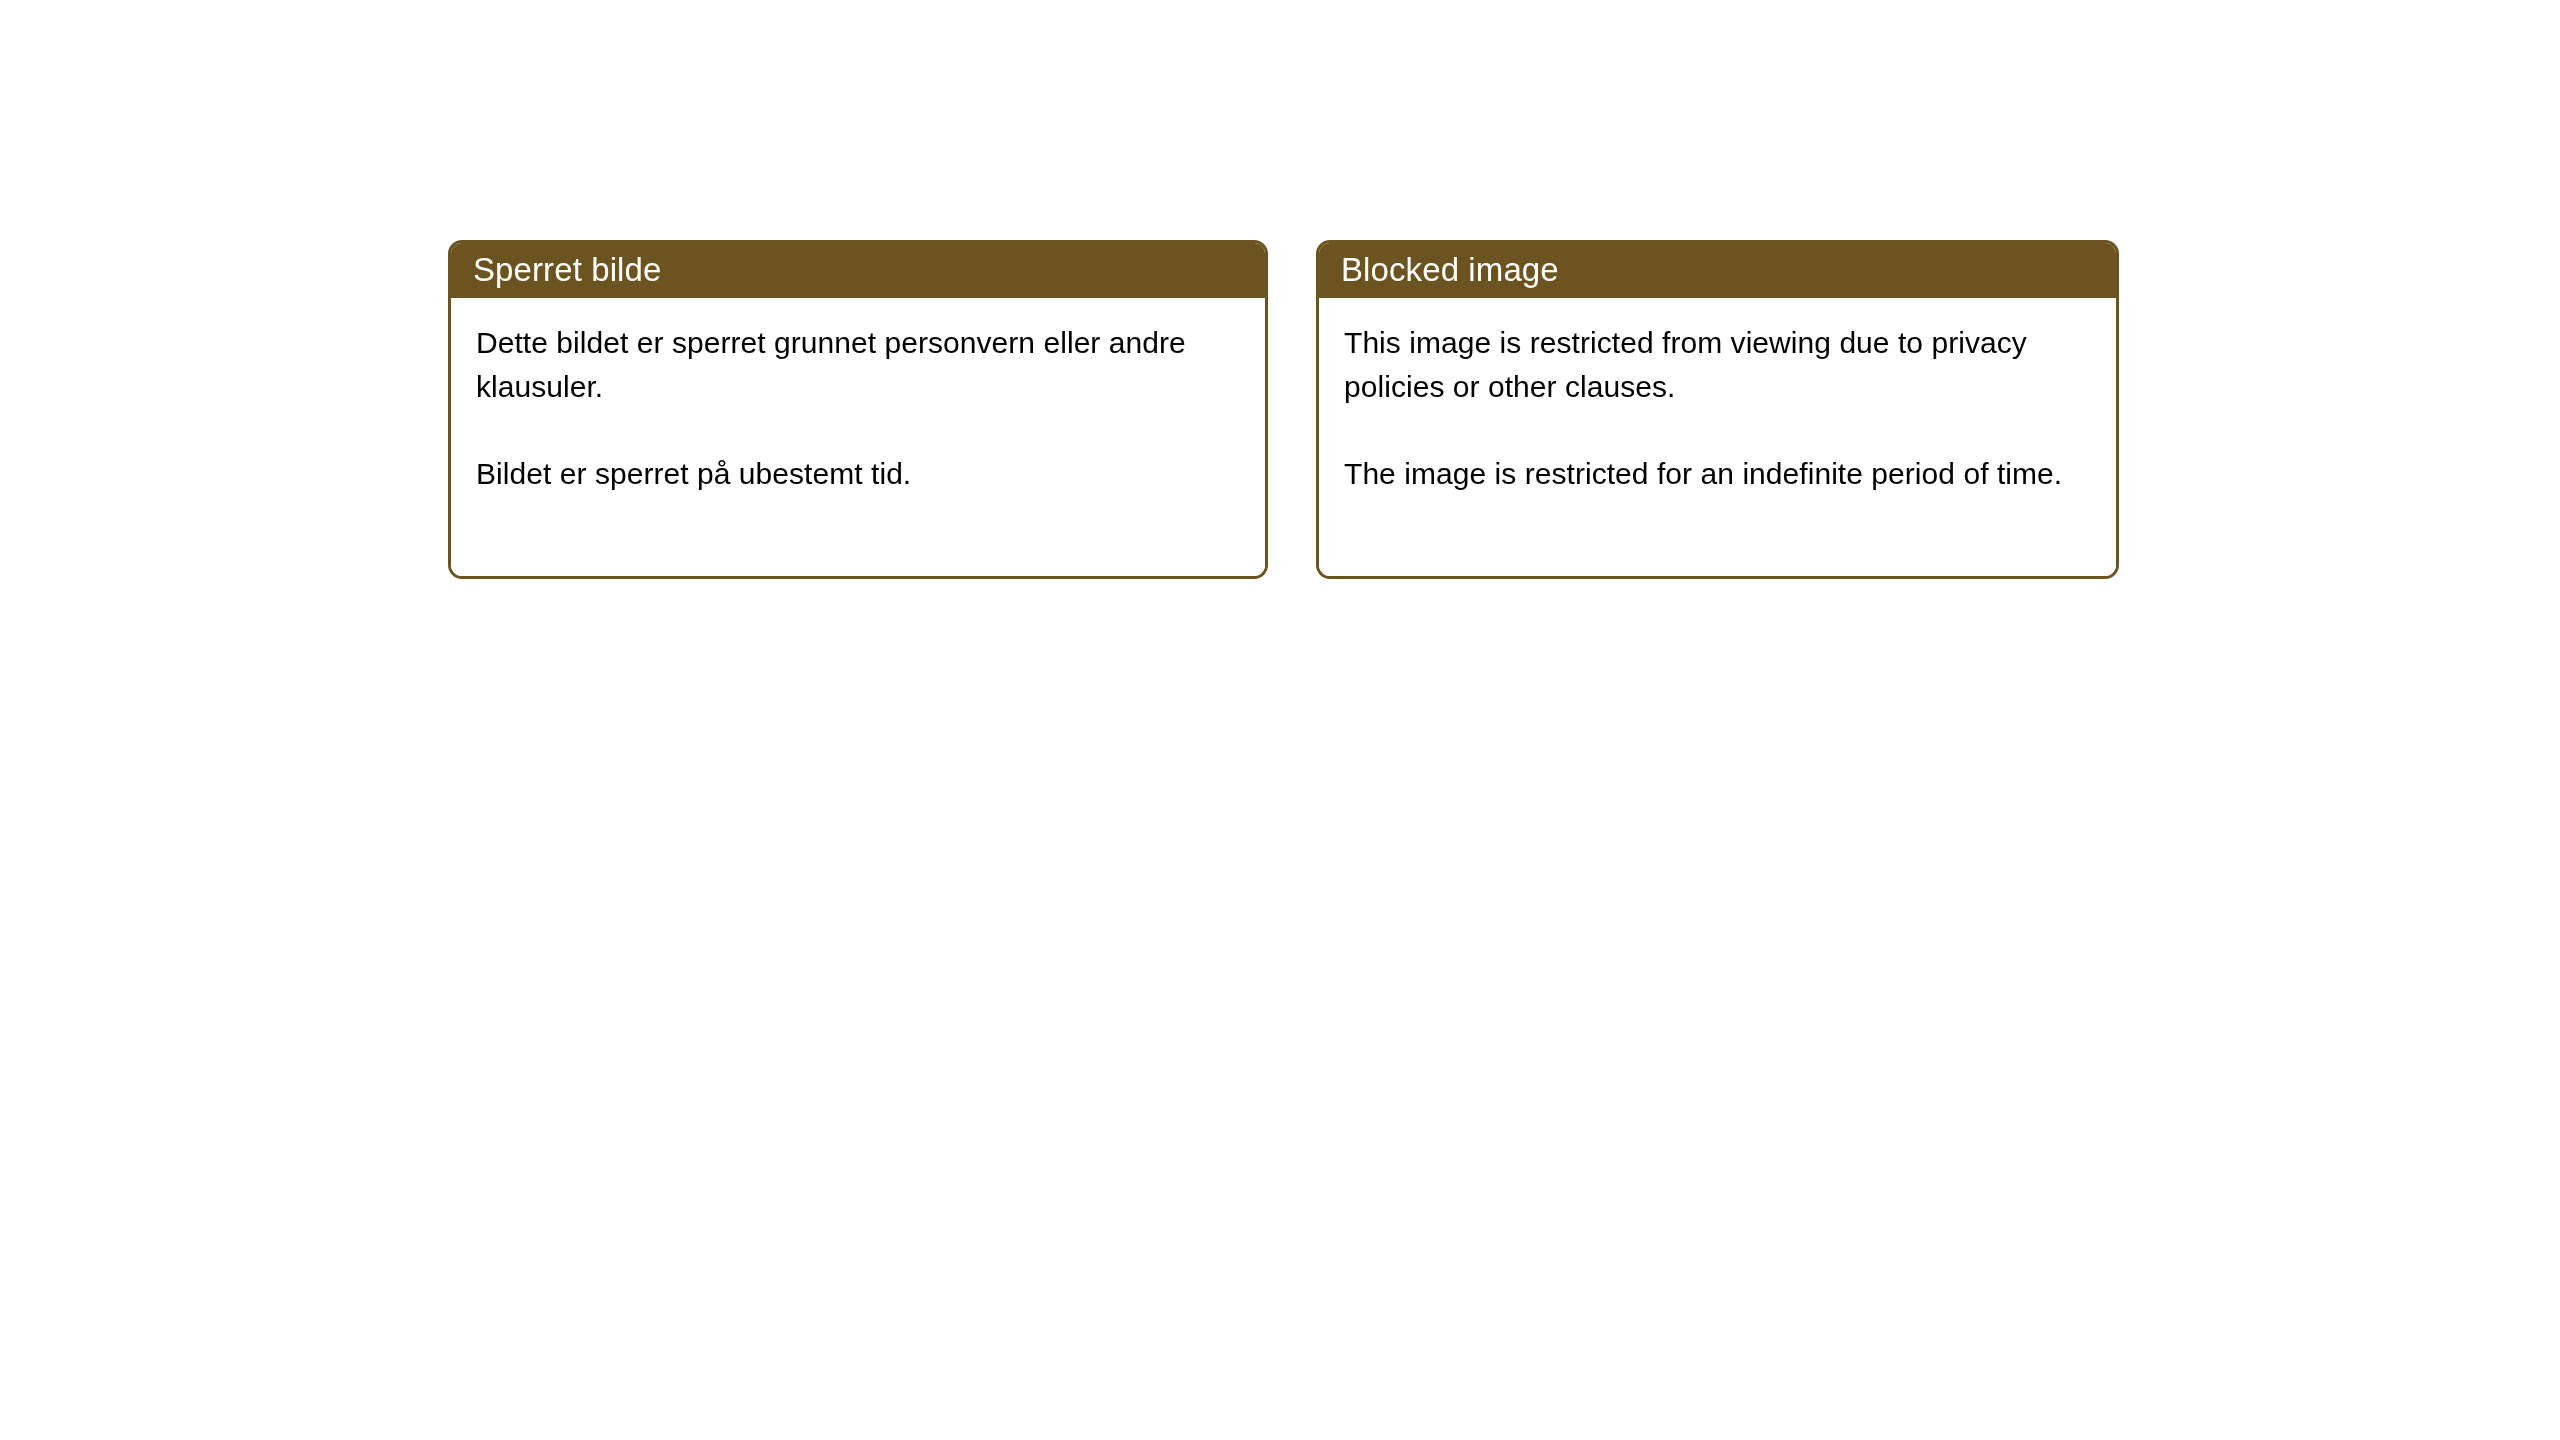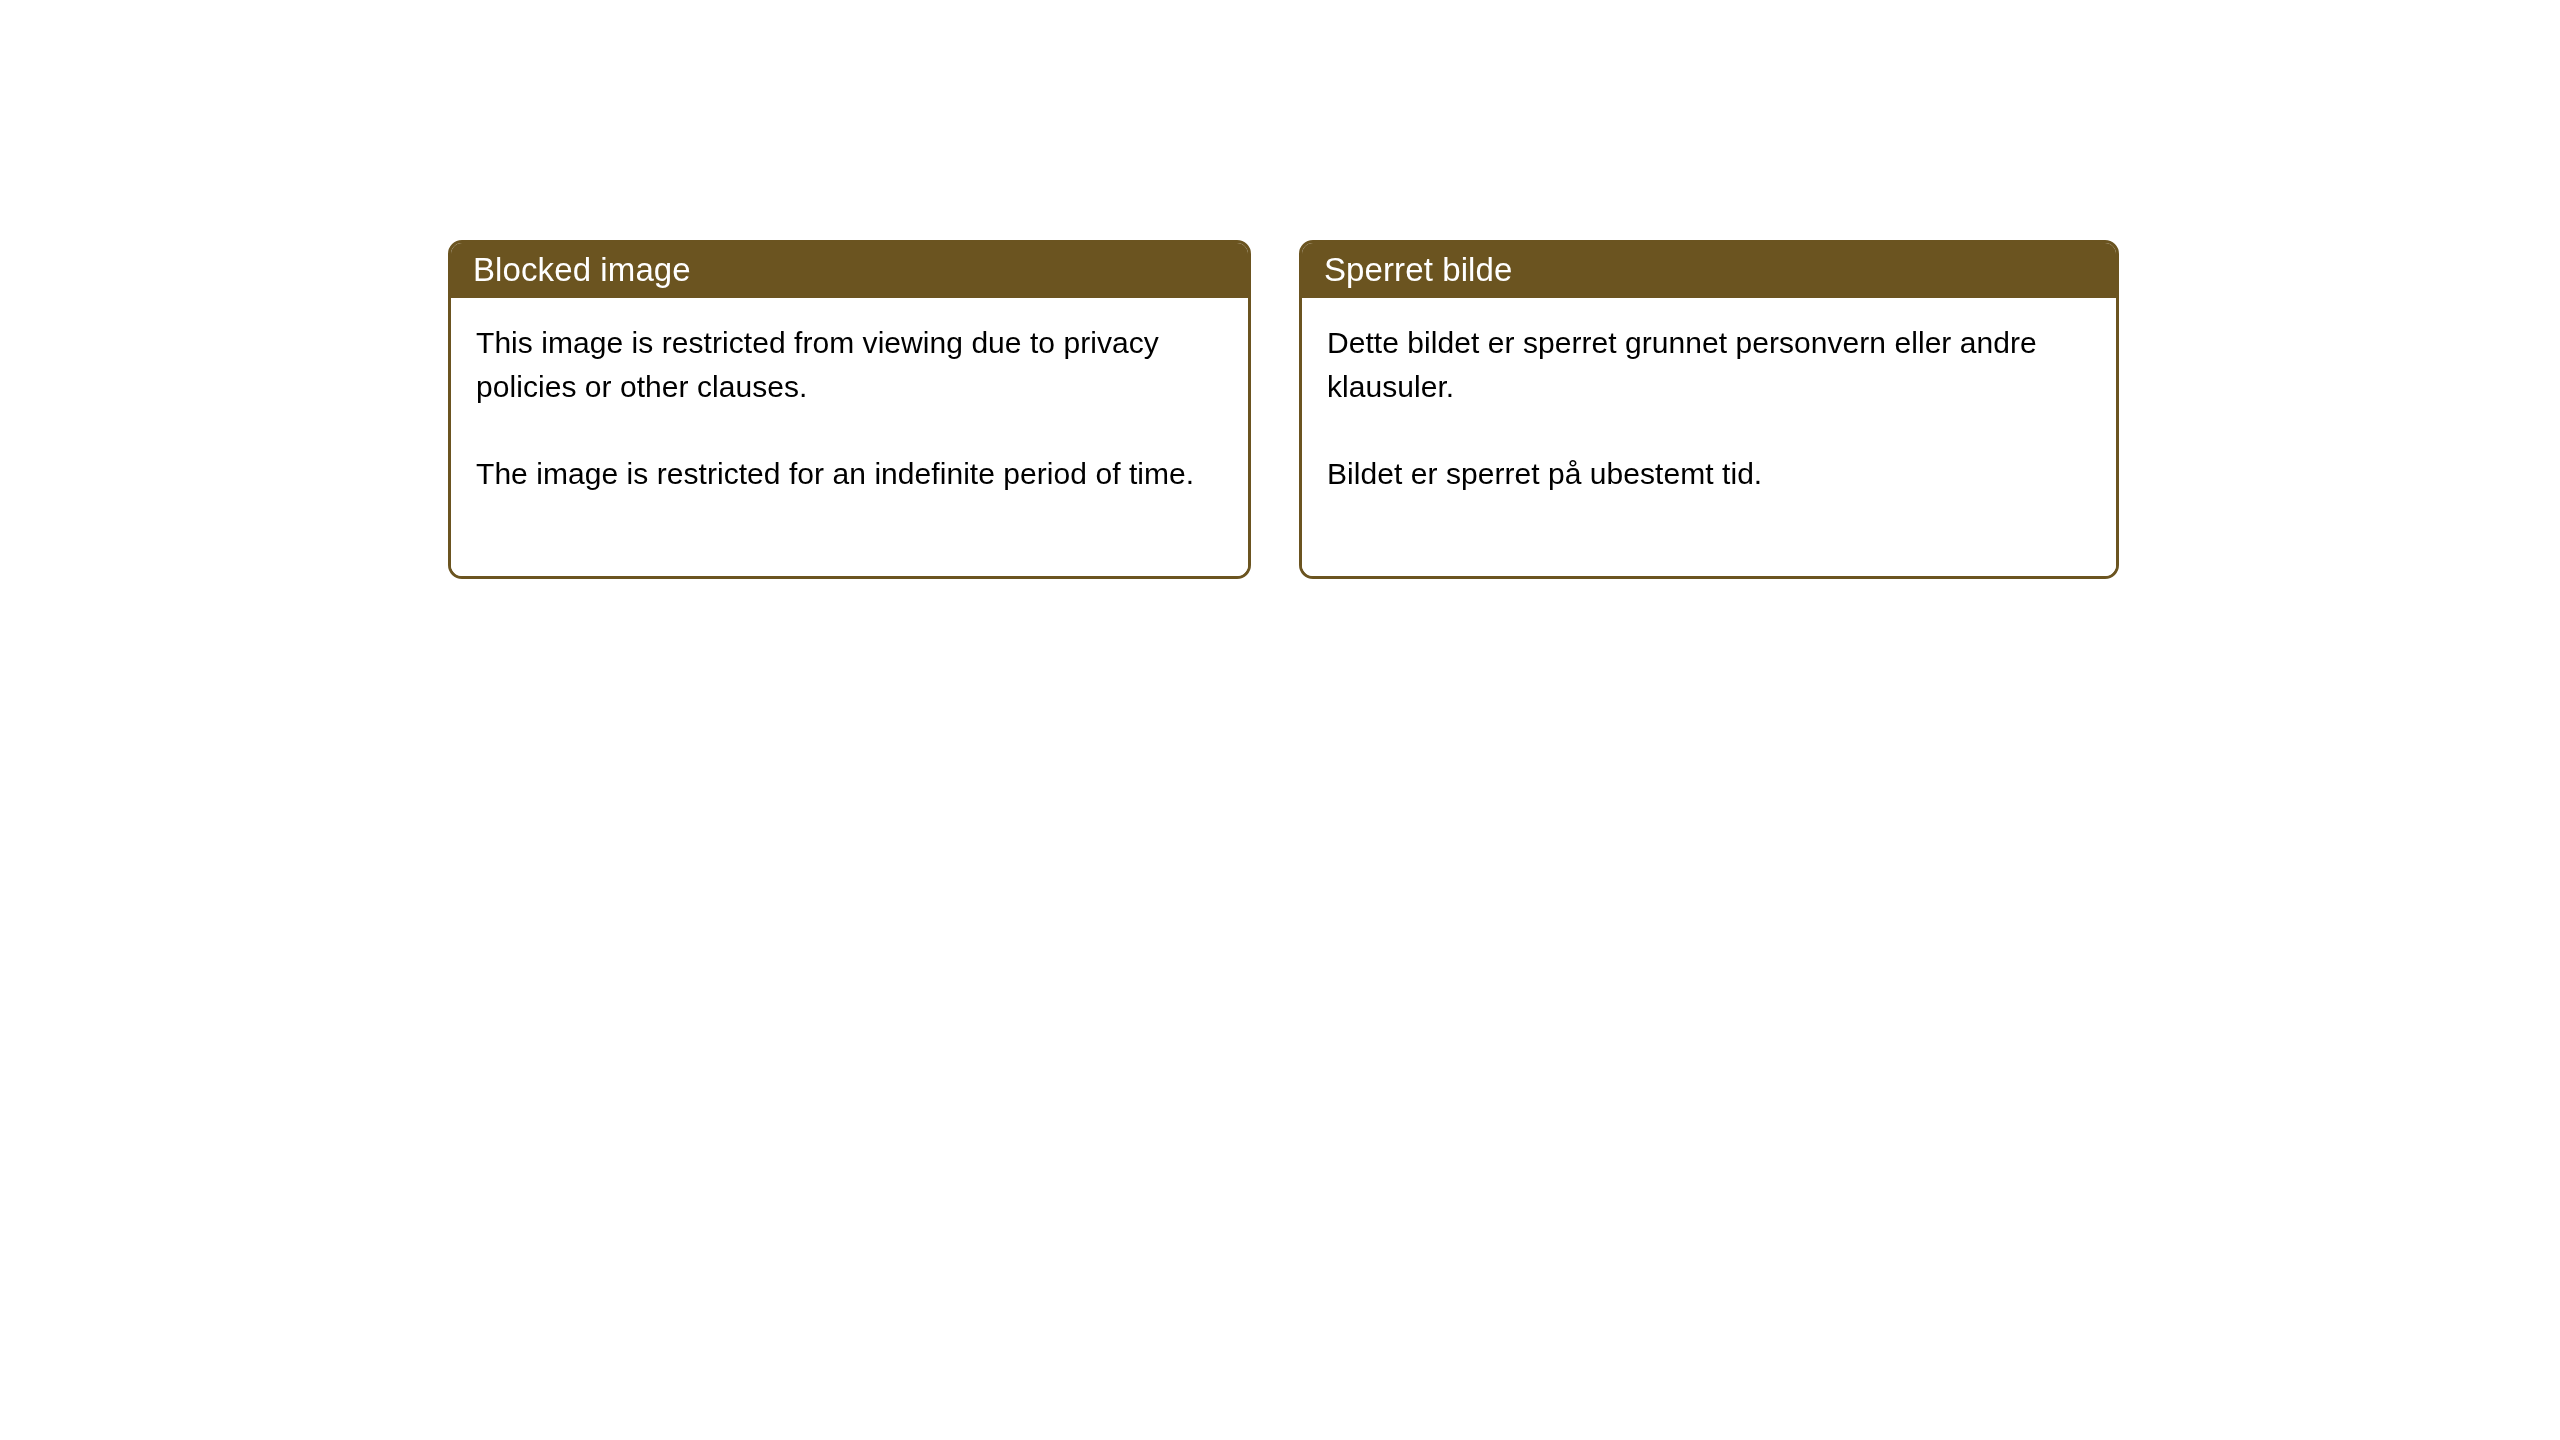--- a/index.html
+++ b/index.html
@@ -85,35 +85,35 @@
 
   .paragraph-gap {
     height: 43px;
   }
 </style>
 </head>
 <body>
 
 <div id="notice-area">
 
+  <section class="notice-card card-no">
+    <div class="card-header">
+      <h2 class="card-title">Sperret bilde</h2>
+    </div>
+    <div class="card-body">
+      <p class="card-paragraph">Dette bildet er sperret grunnet personvern eller andre klausuler.</p>
+      <div class="paragraph-gap"></div>
+      <p class="card-paragraph">Bildet er sperret på ubestemt tid.</p>
+    </div>
+  </section>
+
   <section class="notice-card card-en">
     <div class="card-header">
       <h2 class="card-title">Blocked image</h2>
     </div>
     <div class="card-body">
       <p class="card-paragraph">This image is restricted from viewing due to privacy policies or other clauses.</p>
       <div class="paragraph-gap"></div>
       <p class="card-paragraph">The image is restricted for an indefinite period of time.</p>
     </div>
   </section>
 
-  <section class="notice-card card-no">
-    <div class="card-header">
-      <h2 class="card-title">Sperret bilde</h2>
-    </div>
-    <div class="card-body">
-      <p class="card-paragraph">Dette bildet er sperret grunnet personvern eller andre klausuler.</p>
-      <div class="paragraph-gap"></div>
-      <p class="card-paragraph">Bildet er sperret på ubestemt tid.</p>
-    </div>
-  </section>
-
 </div>
 
 </body></html>

